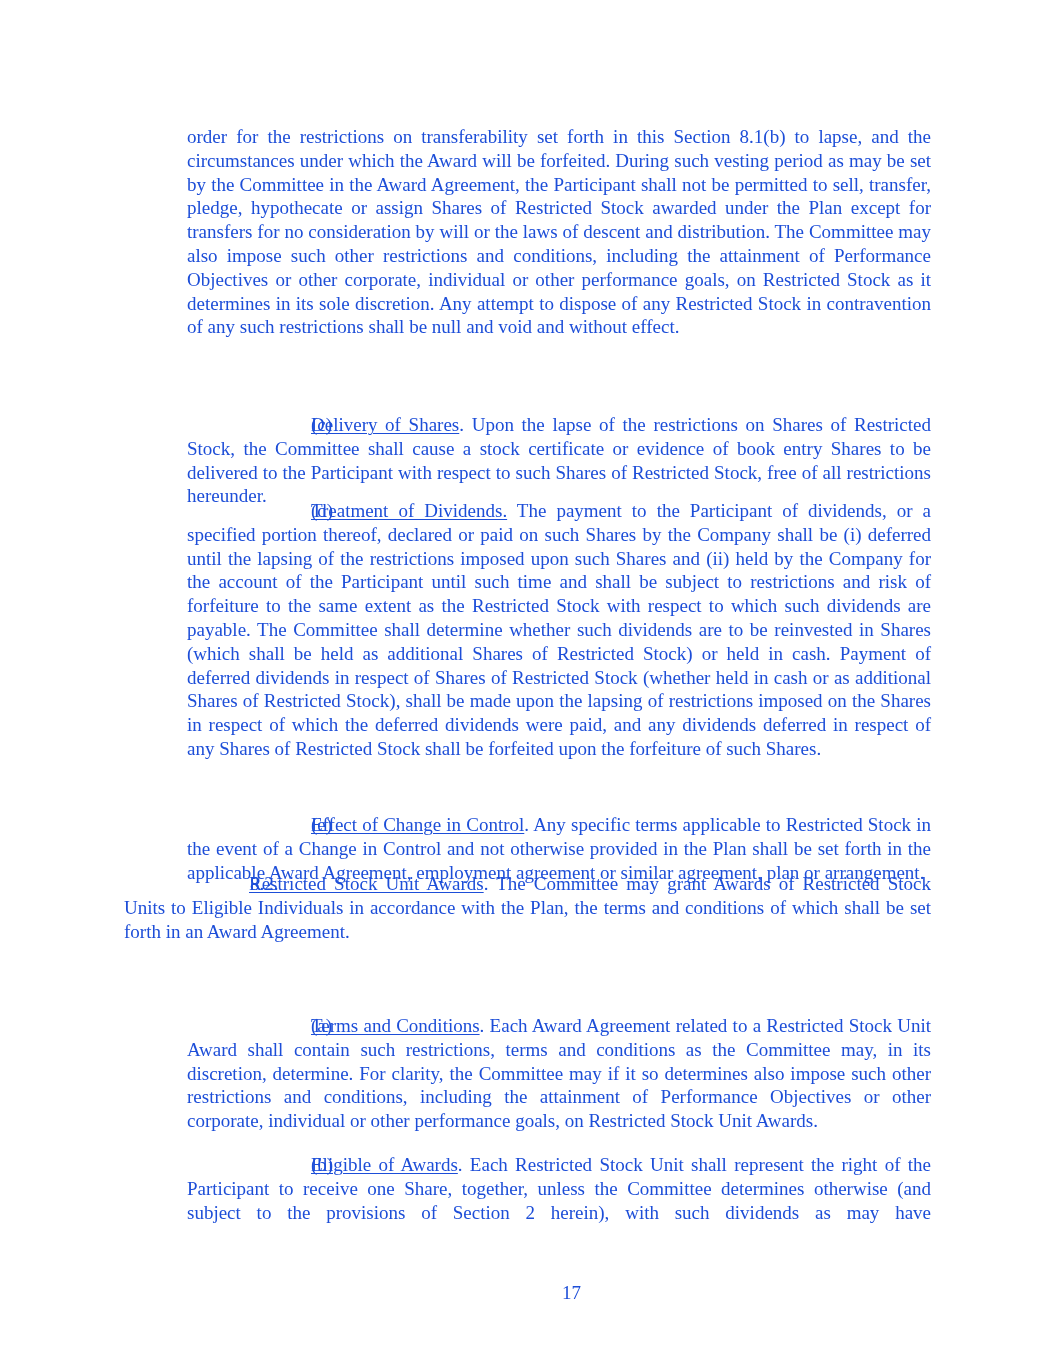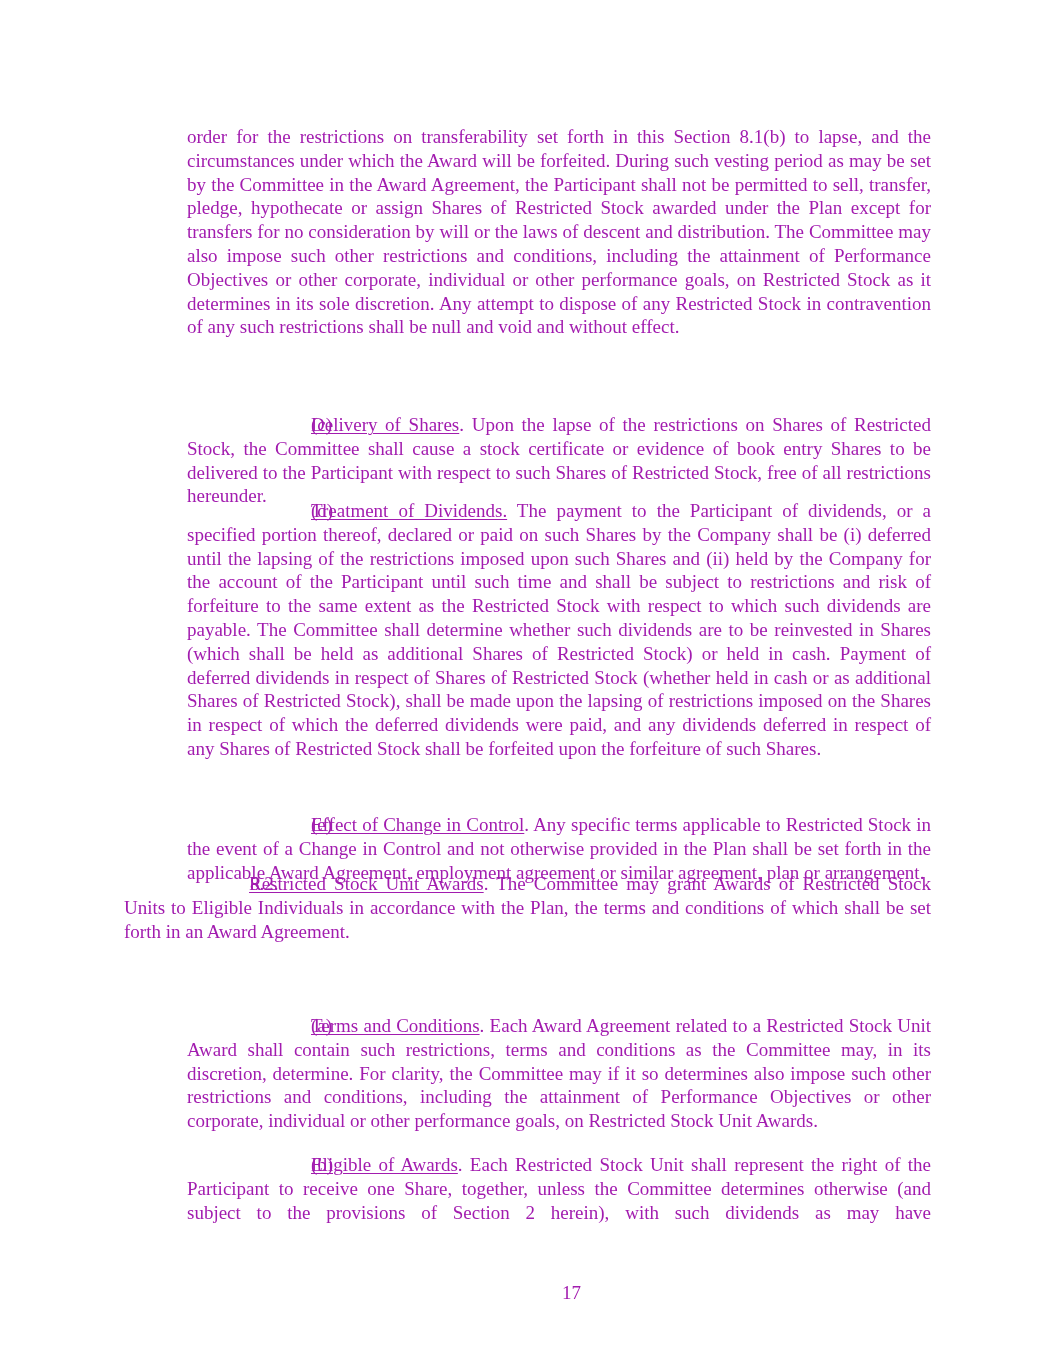--- a/index.html
+++ b/index.html
@@ -1,20 +1,20 @@
 <!DOCTYPE html>
 <html><head>
 <meta charset="utf-8">
 <style>
   html, body { margin: 0; padding: 0; background: #ffffff; }
   body { width: 1055px; height: 1365px; position: relative; overflow: hidden; }
   .page {
     position: absolute; left: 0; top: 0; width: 1055px; height: 1365px;
     font-family: "Liberation Serif", "DejaVu Serif", serif;
-    font-size: 19px; color: #a21caf; line-height: 23.8px;
+    font-size: 19px; color: #1d4ed8; line-height: 23.8px;
   }
   .para {
     position: absolute; text-align: justify; margin: 0;
     text-align-last: left;
   }
   .indented { left: 187px; width: 744px; }
   .full { left: 124px; width: 807px; }
   .label { display: inline-block; }
   .u { text-decoration: underline; text-underline-offset: 2px; text-decoration-thickness: 1px; }
   .page-number {

